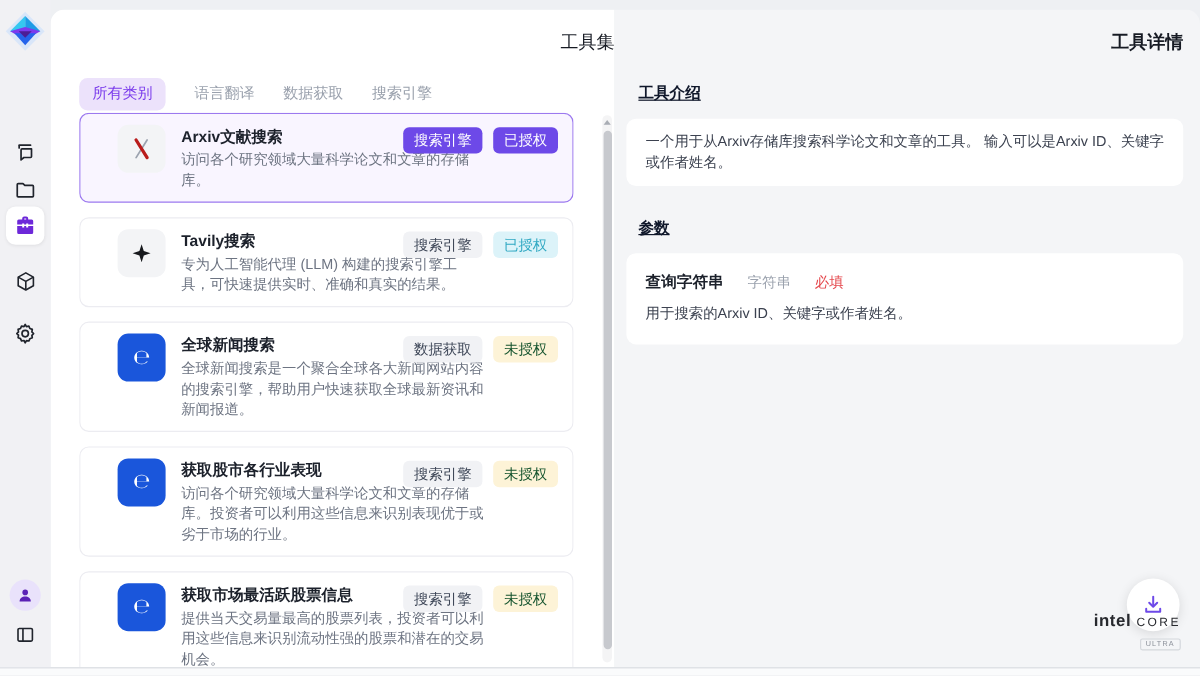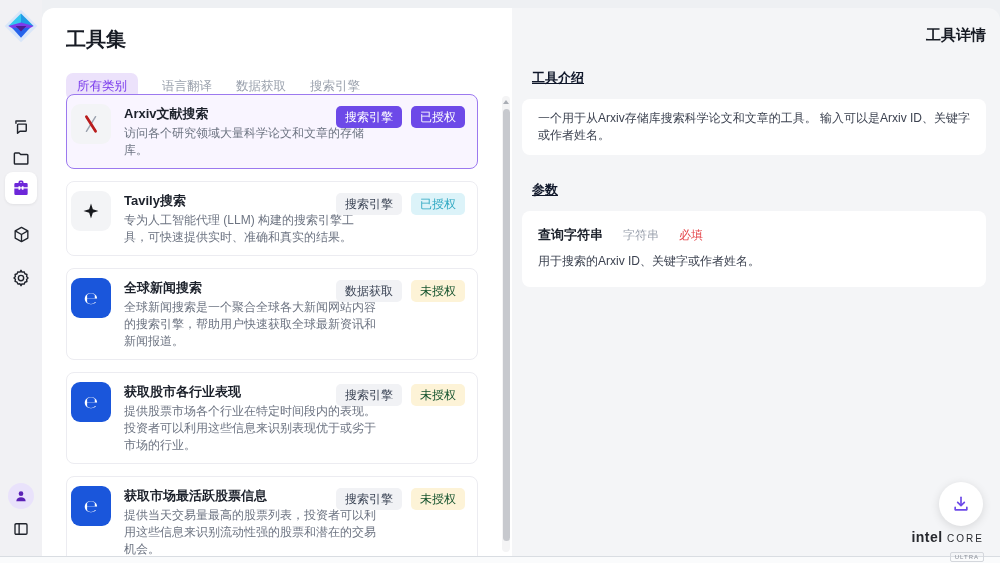--- a/index.html
+++ b/index.html
@@ -15,27 +15,27 @@
   .rail-btn.active { background:#fff; border-radius:8px; width:32px; height:32px; left:5px; box-shadow:0 1px 3px rgba(0,0,0,.07); }
   .avatar-circle { position:absolute; left:8px; width:26px; height:26px; border-radius:50%; background:#e9e2fb; display:flex; align-items:center; justify-content:center; }
 
   
   .window { position:absolute; left:42px; top:8px; width:958px; height:548px; border-radius:12px 12px 0 0; overflow:hidden; display:flex; }
   .list-panel { position:relative; width:470px; height:100%; background:#ffffff; }
   .detail-panel { position:relative; flex:1; height:100%; background:#f4f5f7; padding:18px 14px 0 10px; }
   .bottom-strip { position:absolute; left:0; top:556px; width:1000px; height:7px; background:#fafbfc; border-top:1px solid #d9dde2; }
 
   
-  .list-title { font-size:20px; font-weight:700; color:#171b24; margin:18px 0 0 24px; }
+  .list-title { font-size:15px; font-weight:400; color:#171b24; margin:18px 0 0 24px;text-align:right; }
   .tabs { display:flex; align-items:center; gap:24px; margin:20px 0 0 24px; }
   .tab { font-size:12.5px; color:#9aa1ad; cursor:pointer; padding:5px 0; white-space:nowrap; }
   .tab.active { background:#ece2fb; color:#7a3bec; padding:5px 11px; border-radius:7px; font-weight:500; }
 
   .cards { position:absolute; left:24px; right:34px; top:86px; bottom:0; display:flex; flex-direction:column; gap:12px; overflow:hidden; }
-  .card { position:relative; display:flex; gap:13px; padding:9px 12px 9px 4px; background:#fff; border:1px solid #ececf1; border-radius:8px; cursor:pointer; flex:none; }
+  .card { position:relative; display:flex; gap:13px; padding:9px 12px 9px 31px; background:#fff; border:1px solid #ececf1; border-radius:8px; cursor:pointer; flex:none; }
   .card.selected { border:1.5px solid #9c79ef; background:#f9f5ff; }
   .tool-icon { flex:none; width:40px; height:40px; border-radius:9px; background:#f3f4f6; display:flex; align-items:center; justify-content:center; }
   .tool-icon.blue { background:#1a56db; }
   .tool-text { width:252px; }
   .tool-name { font-size:13px; font-weight:700; color:#1c212b; line-height:19px; margin-bottom:2px; }
   .tool-desc { font-size:12px; color:#6d7482; line-height:17px; }
   .badges { position:absolute; top:11px; right:12px; display:flex; gap:9px; }
   .badge { font-size:12px; line-height:1; padding:5px 9px; border-radius:5px; white-space:nowrap; }
   .badge.solid  { background:#6d49e8; color:#ffffff; }
   .badge.gray   { background:#f1f2f5; color:#3d4657; }
@@ -54,21 +54,21 @@
   .info-card { background:#fff; border-radius:8px; padding:11px 16px; font-size:12px; color:#3c4250; line-height:17px; }
   .param-card { background:#fff; border-radius:8px; padding:15px 16px 17px 16px; }
   .param-line { display:flex; align-items:baseline; gap:20px; }
   .param-name { font-size:13px; font-weight:700; color:#1c212b; }
   .param-type { font-size:12px; color:#9aa1ad; }
   .param-req  { font-size:12px; color:#e5484d; }
   .param-desc { font-size:12px; color:#3c4250; margin-top:9px; line-height:17px; }
 
   
   .fab { position:absolute; right:17px; bottom:37px; width:44px; height:44px; border-radius:50%; background:#fff; box-shadow:0 2px 10px rgba(0,0,0,.12); display:flex; align-items:center; justify-content:center; cursor:pointer; z-index:4; }
-  .brand { position:absolute; right:16px; bottom:0; z-index:4; text-align:right; color:#27292e; }
+  .brand { position:absolute; right:16px; bottom:20px; z-index:4; text-align:right; color:#27292e; }
   .brand .line { font-size:14px; letter-spacing:.5px; white-space:nowrap; }
   .brand .intel { font-weight:700; }
   .brand .core { font-weight:400; letter-spacing:2px; font-variant:small-caps; }
   .brand .ultra { display:inline-block; margin-top:1px; font-size:6px; color:#8a8f98; border:1px solid #d4d7dc; border-radius:2px; padding:1px 4px; letter-spacing:1px; }
 
   svg { display:block; }
 </style>
 </head>
 <body>
 
@@ -196,21 +196,21 @@
             <span class="badge yellow">未授权</span>
           </div>
         </article>
 
         <article class="card">
           <div class="tool-icon blue">
             <span style="color:#fff;font-weight:800;font-size:17px;font-family:'DejaVu Sans',sans-serif;">℮</span>
           </div>
           <div class="tool-text">
             <div class="tool-name">获取股市各行业表现</div>
-            <div class="tool-desc">提供股票市场各个行业在特定时间段内的表现。投资者可以利用这些信息来识别表现优于或劣于市场的行业。</div>
+            <div class="tool-desc">访问各个研究领域大量科学论文和文章的存储库。投资者可以利用这些信息来识别表现优于或劣于市场的行业。</div>
           </div>
           <div class="badges">
             <span class="badge gray">搜索引擎</span>
             <span class="badge yellow">未授权</span>
           </div>
         </article>
 
         <article class="card">
           <div class="tool-icon blue">
             <span style="color:#fff;font-weight:800;font-size:17px;font-family:'DejaVu Sans',sans-serif;">℮</span>

